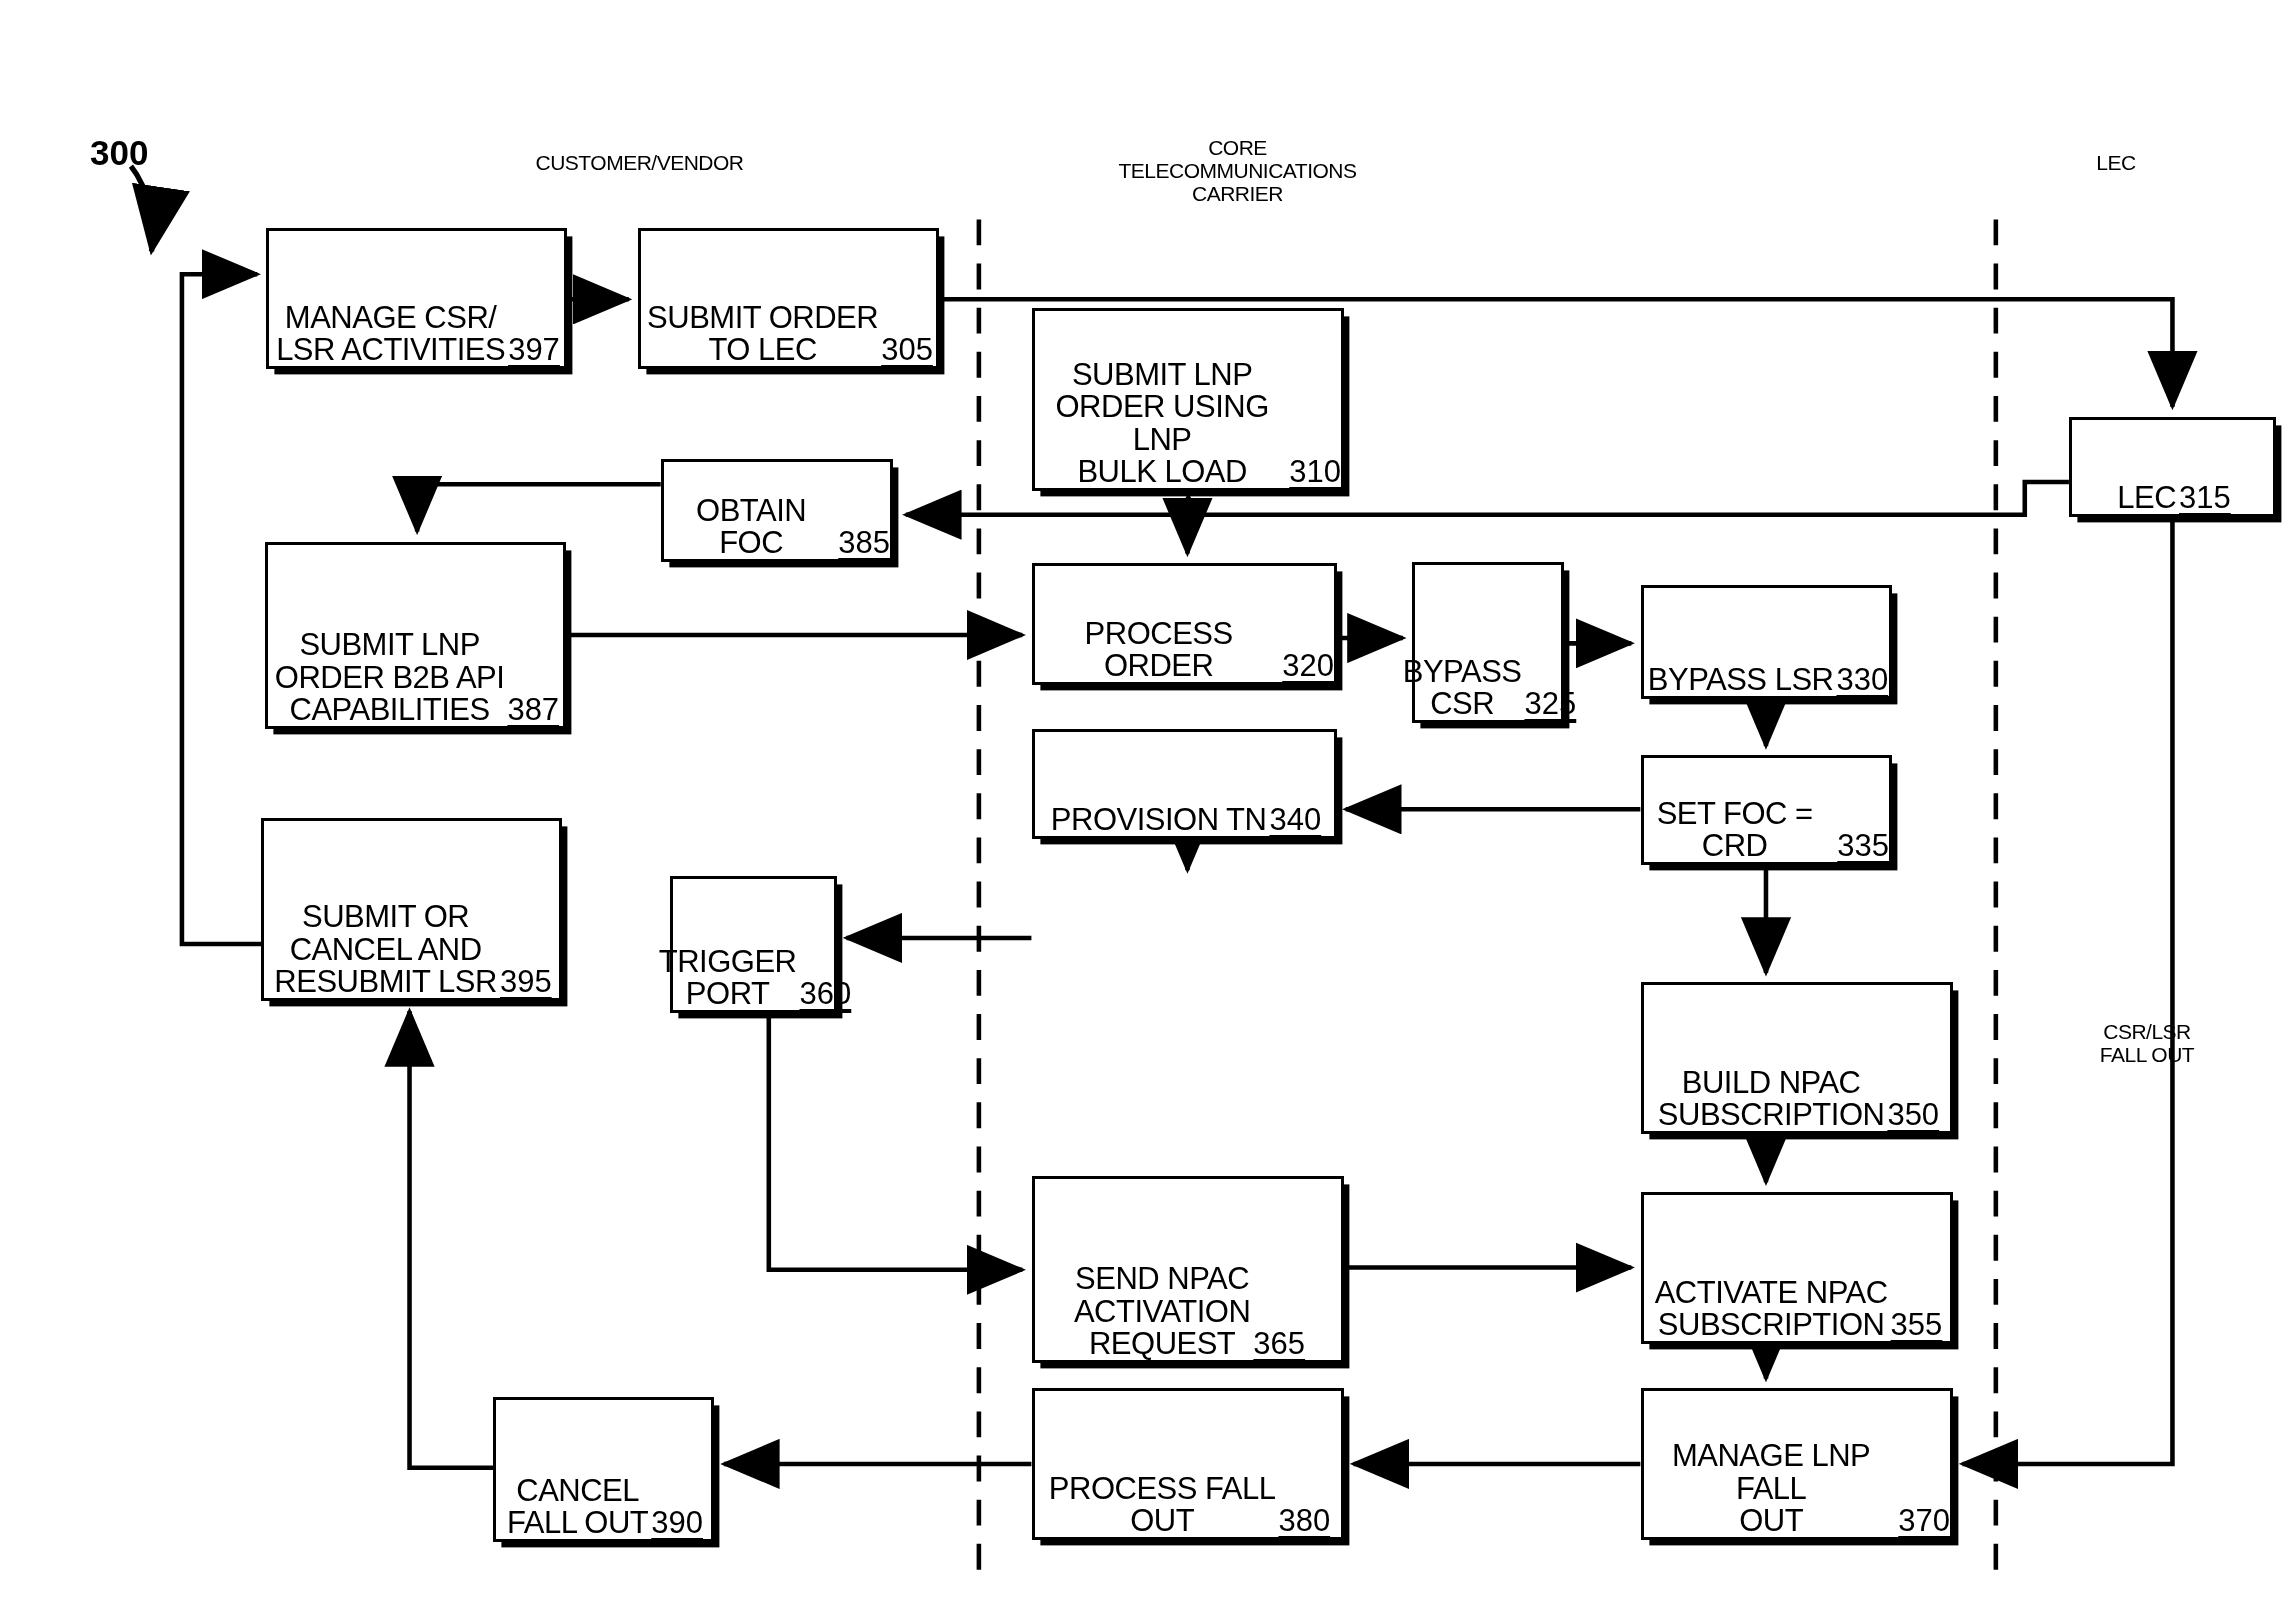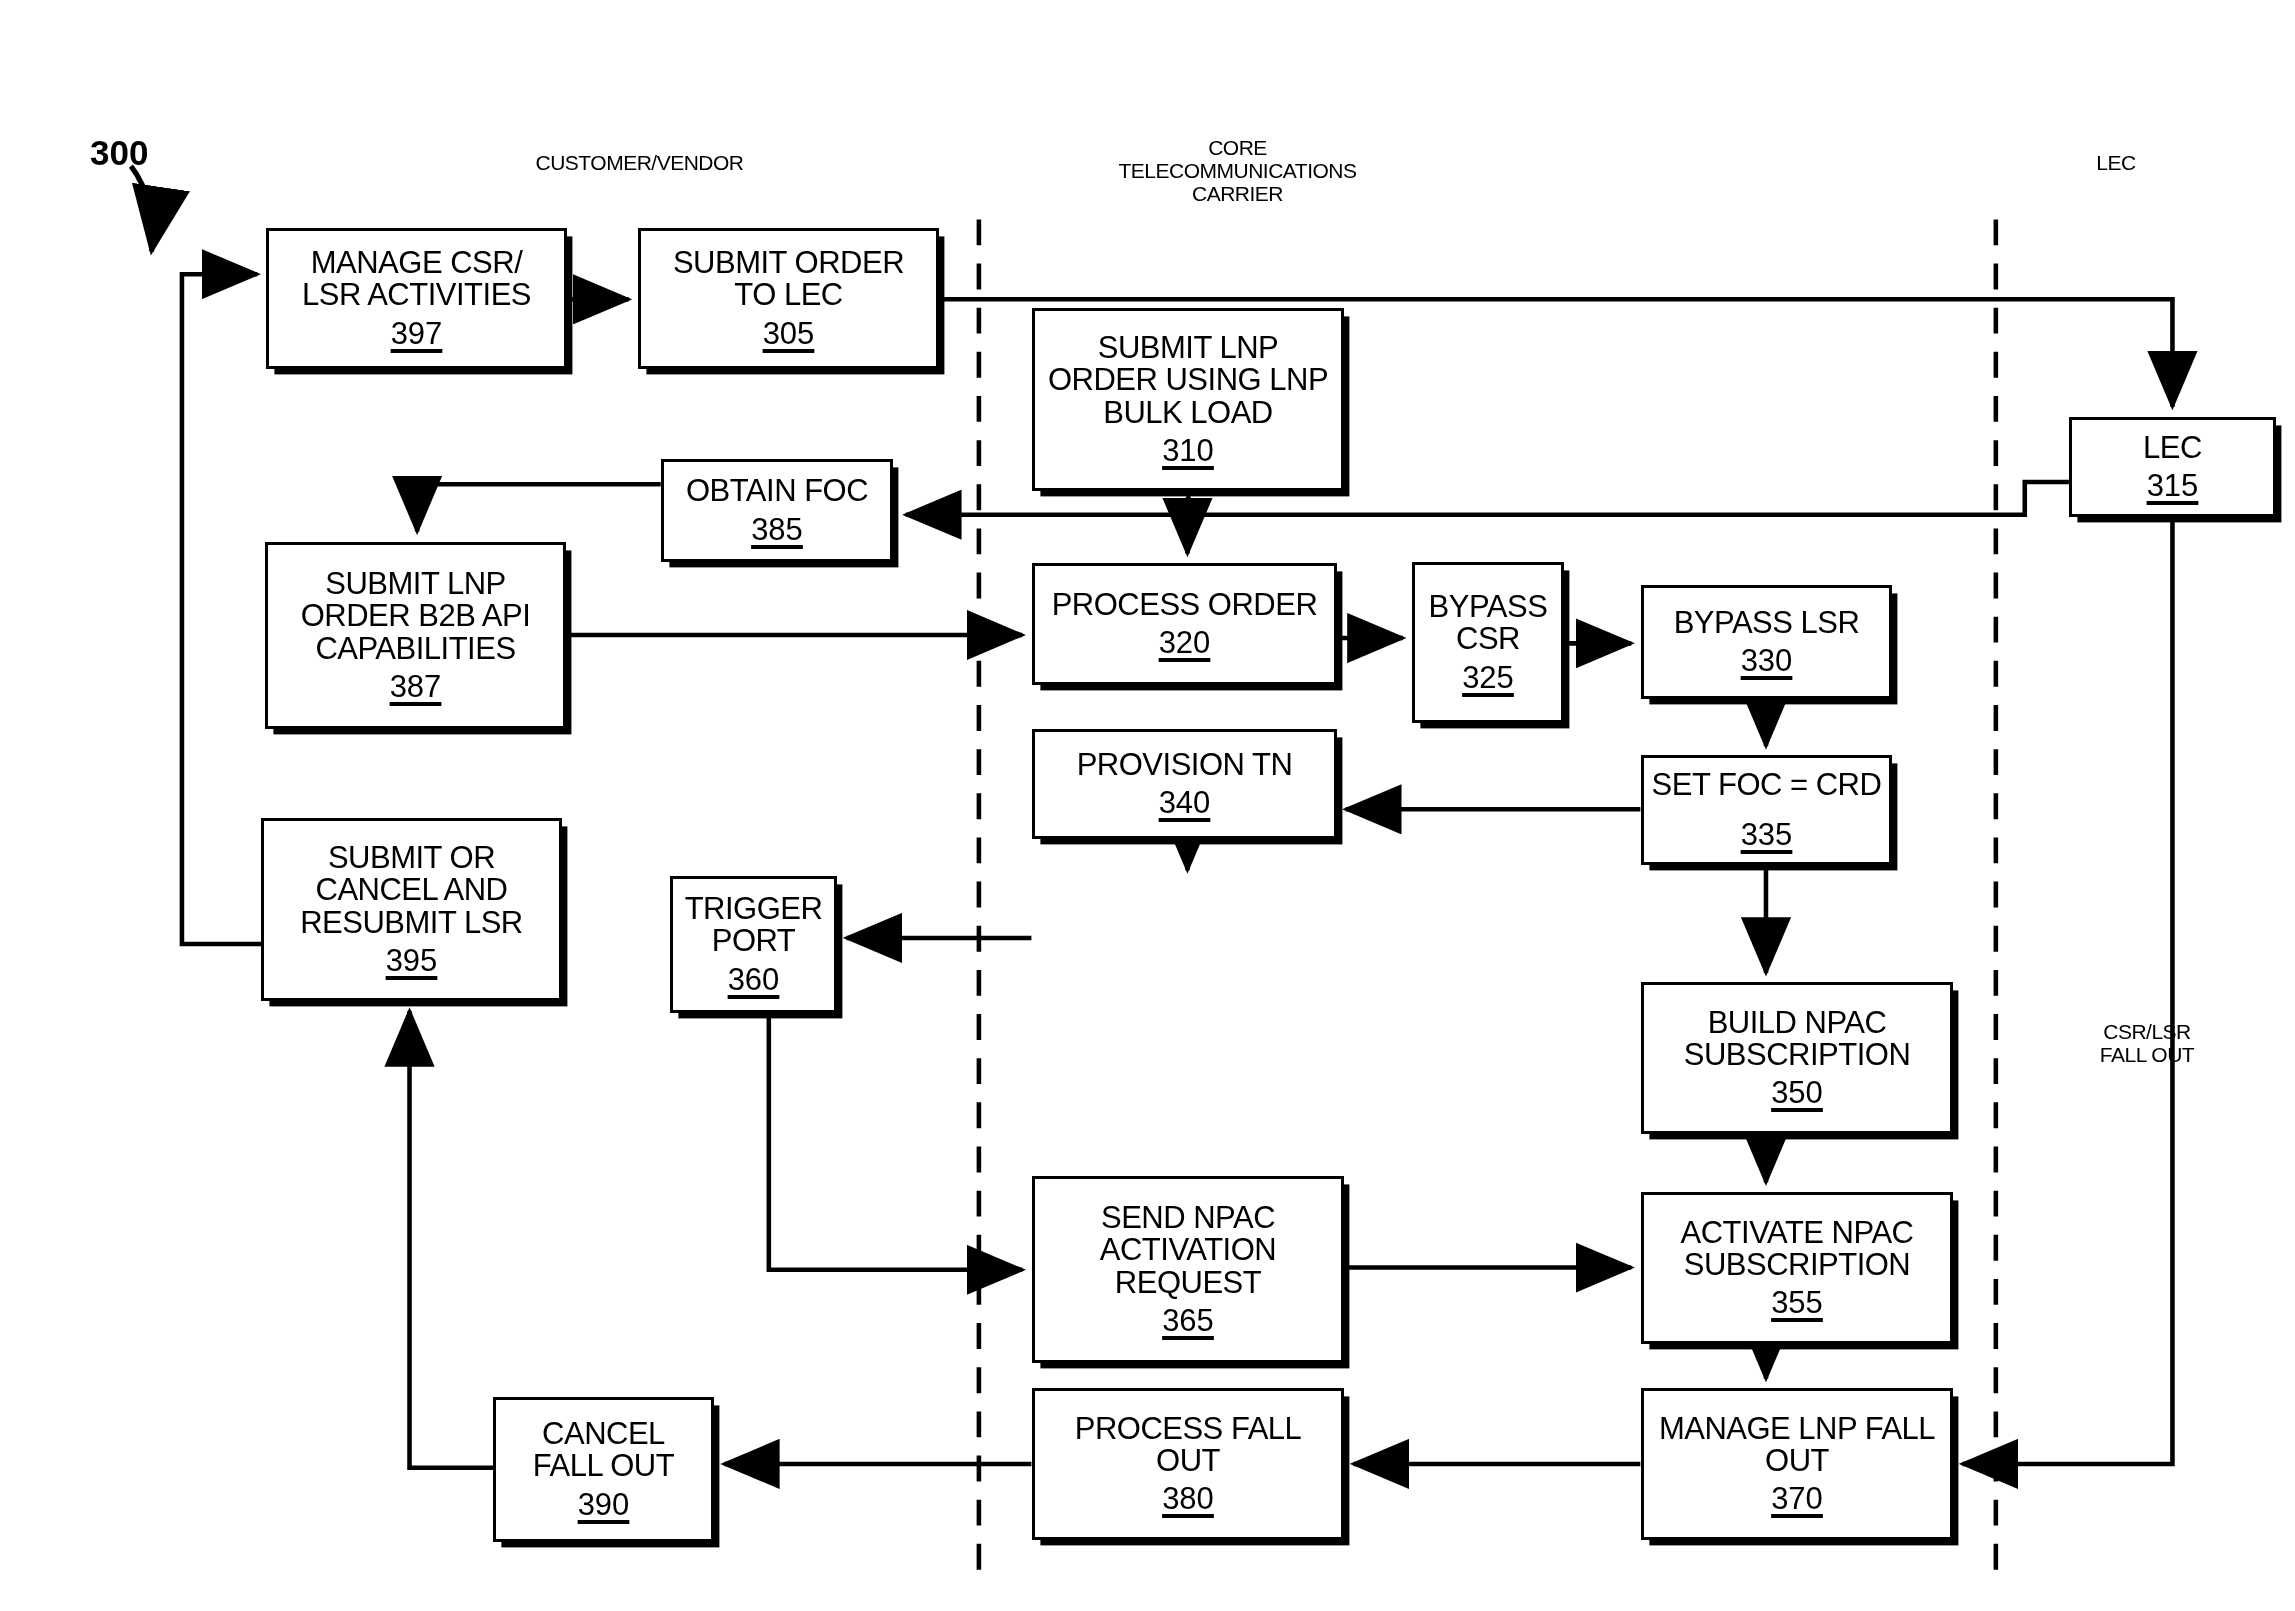--- a/index.html
+++ b/index.html
@@ -27,22 +27,22 @@
     pointer-events: none;
   }
   
   .node {
     position: absolute;
     box-sizing: border-box;
     background: #ffffff;
     border: 3px solid #000000;
     box-shadow: 6.9px 6.9px 0 -1.5px #000000;
     display: flex;
-    flex-direction: column;
-    align-items: center;
+    flex-direction: row;
+    align-items: flex-end;
     justify-content: center;
     text-align: center;
     line-height: 1.04;
     color: #000000;
   }
   .node .lbl {
     font-size: 31px;
     letter-spacing: -0.5px;
     white-space: pre-line;
     padding: 0 3px;

